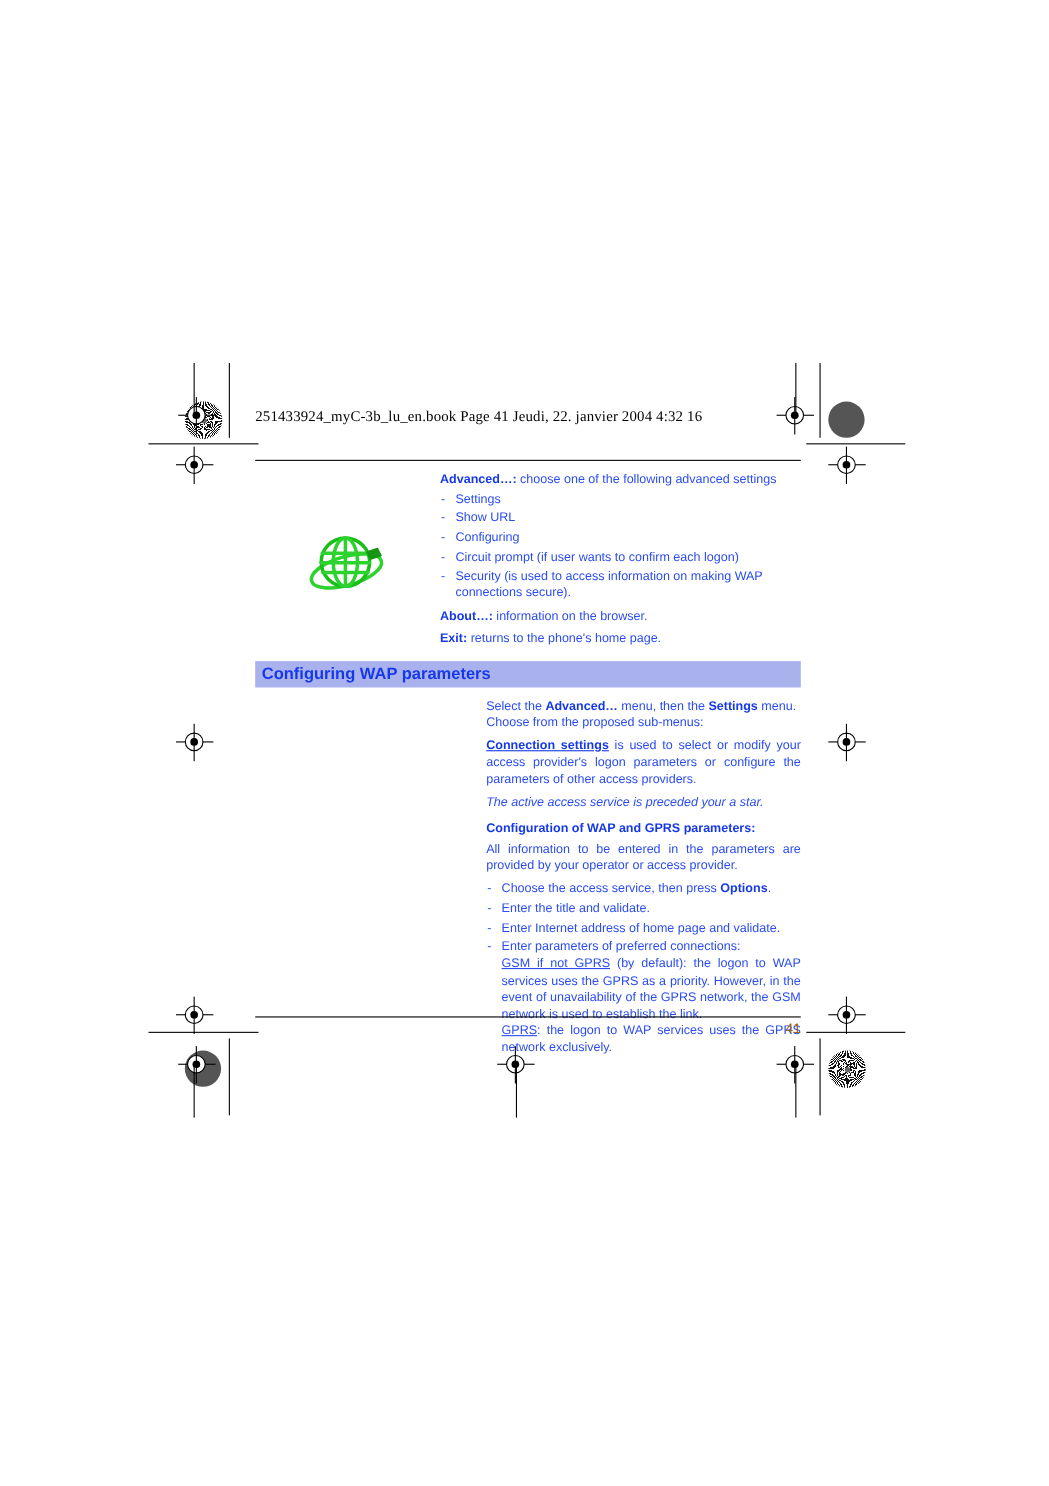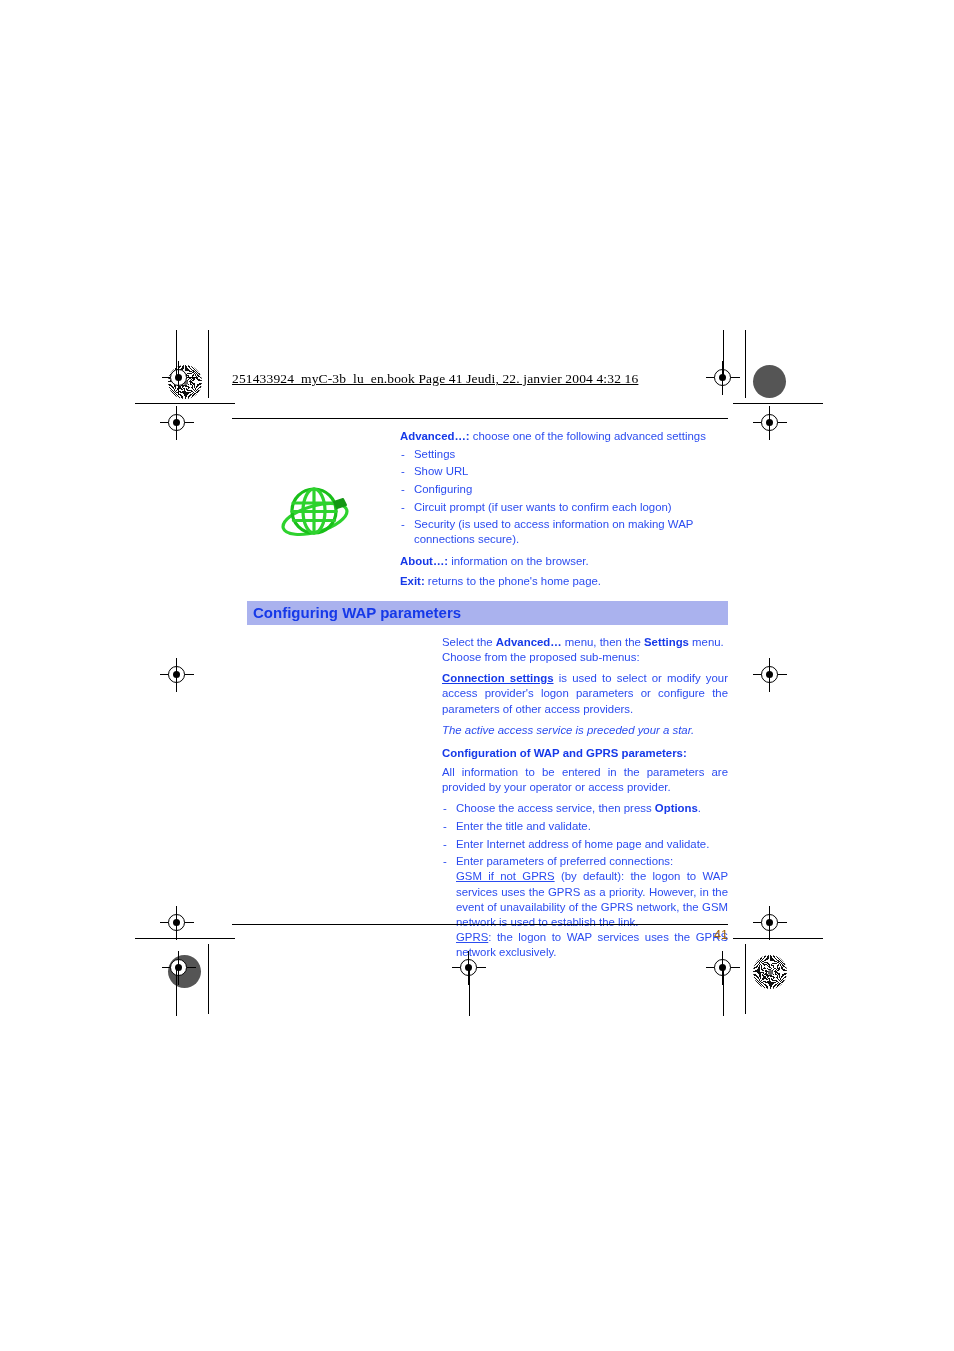--- a/index.html
+++ b/index.html
@@ -79,21 +79,20 @@
   
   .file-header {
     position: absolute;
     left: 232px;
     top: 371px;
     font-family: "Liberation Serif", serif;
     font-size: 13.5px;
     color: #000;
     white-space: nowrap;
     letter-spacing: 0.15px;
-    text-decoration: underline;
   }
 
   .page {
     position: absolute;
     left: 232px;
     top: 418px;
     width: 496px;
   }
 
   .chapter-title {
@@ -146,21 +145,21 @@
   ul.dashlist li .dash {
     position: absolute;
     left: 1px; top: 0;
   }
 
   .para { margin: 5px 0 0 0; }
   .para b { color: #1639e8; }
 
   
   .section-band {
-    margin: 12px 0 0 15px;
+    margin: 12px 0 0 0;
     background: #aab2ee;
     height: 24px;
     display: flex;
     align-items: center;
     padding-left: 6px;
     box-sizing: border-box;
   }
   .section-band .label {
     font-size: 15px;
     font-weight: bold;

